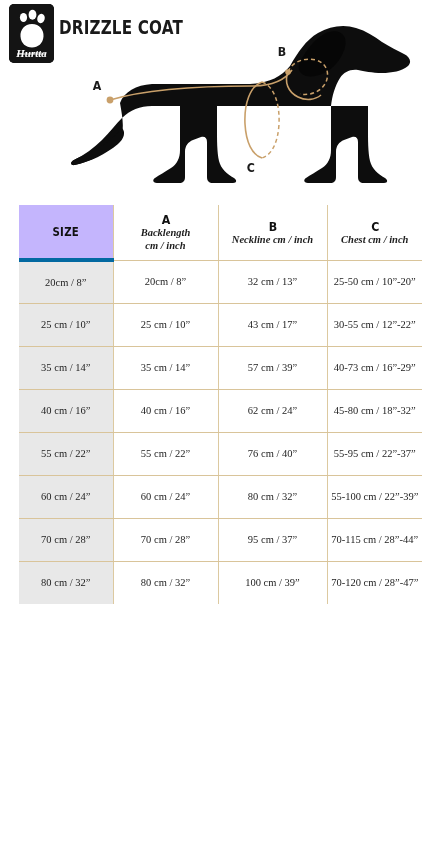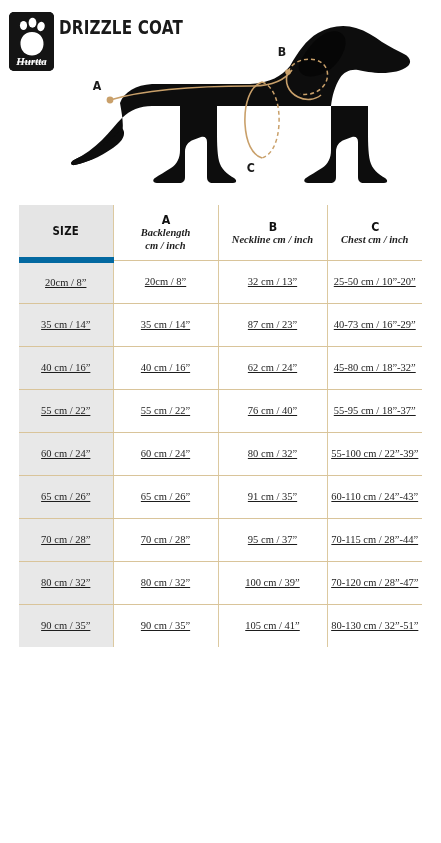--- a/index.html
+++ b/index.html
@@ -10,21 +10,21 @@
     -webkit-font-smoothing:antialiased;
     overflow:hidden;
   }
 
   #page { position:relative; width:441px; height:843px; background:#fff; }
 
   
   .header-area { position:relative; width:441px; height:200px; }
 
   .brand-logo {
-    position:absolute; left:9px; top:12px;
+    position:absolute; left:9px; top:4px;
     width:45px; height:59px;
     background:#111111;
     border-radius:5px;
     overflow:hidden;
   }
   .brand-logo svg { display:block; width:45px; height:59px; }
 
   .doc-title {
     position:absolute; left:59px; top:16px;
     font-family:"DejaVu Sans", sans-serif;
@@ -76,21 +76,21 @@
     color:#1d1d1d;
   }
   .size-table th:last-child, .size-table td:last-child { border-right:none; }
 
   thead th {
     height:55px;
     padding:4px 2px;
     background:#ffffff;
     border-bottom:1px solid #d9c49a;
   }
-  thead th.th-size { background:#e5e5e5; border-bottom:6px solid #0369a1; }
+  thead th.th-size { background:#c4b5fd; border-bottom:4px solid #0369a1; }
 
   .hdr-letter {
     display:block;
     font-family:"DejaVu Sans", sans-serif;
     font-weight:bold;
     font-size:13px;
     line-height:15px;
     color:#111;
     transform:scaleX(0.85);
   }
@@ -114,21 +114,20 @@
     transform:scaleX(0.85);
   }
 
   tbody td {
     height:43px;
     font-size:10.5px;
     line-height:13px;
     padding:2px 1px;
     background:#ffffff;
     white-space:nowrap;
-    text-decoration:underline;
   }
   tbody td.cell-size { background:#e8e8e8; }
   tbody tr:last-child td { border-bottom:none; }
 </style>
 </head>
 <body>
 
 <div id="page">
 
   <div class="header-area">
@@ -267,63 +266,57 @@
       </tr>
     </thead>
     <tbody id="table-body">
         <tr>
           <td class="cell-size">20cm / 8”</td>
           <td>20cm / 8”</td>
           <td>32 cm / 13”</td>
           <td>25-50 cm / 10”-20”</td>
         </tr>
         <tr>
+          <td class="cell-size">25 cm / 10”</td>
+          <td>25 cm / 10”</td>
+          <td>43 cm / 17”</td>
+          <td>30-55 cm / 12”-22”</td>
+        </tr>
+        <tr>
           <td class="cell-size">35 cm / 14”</td>
           <td>35 cm / 14”</td>
-          <td>87 cm / 23”</td>
+          <td>57 cm / 39”</td>
           <td>40-73 cm / 16”-29”</td>
         </tr>
         <tr>
           <td class="cell-size">40 cm / 16”</td>
           <td>40 cm / 16”</td>
           <td>62 cm / 24”</td>
           <td>45-80 cm / 18”-32”</td>
         </tr>
         <tr>
           <td class="cell-size">55 cm / 22”</td>
           <td>55 cm / 22”</td>
           <td>76 cm / 40”</td>
-          <td>55-95 cm / 18”-37”</td>
+          <td>55-95 cm / 22”-37”</td>
         </tr>
         <tr>
           <td class="cell-size">60 cm / 24”</td>
           <td>60 cm / 24”</td>
           <td>80 cm / 32”</td>
           <td>55-100 cm / 22”-39”</td>
         </tr>
         <tr>
-          <td class="cell-size">65 cm / 26”</td>
-          <td>65 cm / 26”</td>
-          <td>91 cm / 35”</td>
-          <td>60-110 cm / 24”-43”</td>
-        </tr>
-        <tr>
           <td class="cell-size">70 cm / 28”</td>
           <td>70 cm / 28”</td>
           <td>95 cm / 37”</td>
           <td>70-115 cm / 28”-44”</td>
         </tr>
         <tr>
           <td class="cell-size">80 cm / 32”</td>
           <td>80 cm / 32”</td>
           <td>100 cm / 39”</td>
           <td>70-120 cm / 28”-47”</td>
         </tr>
-        <tr>
-          <td class="cell-size">90 cm / 35”</td>
-          <td>90 cm / 35”</td>
-          <td>105 cm / 41”</td>
-          <td>80-130 cm / 32”-51”</td>
-        </tr>
       </tbody>
   </table>
 
 </div>
 
 </body></html>

